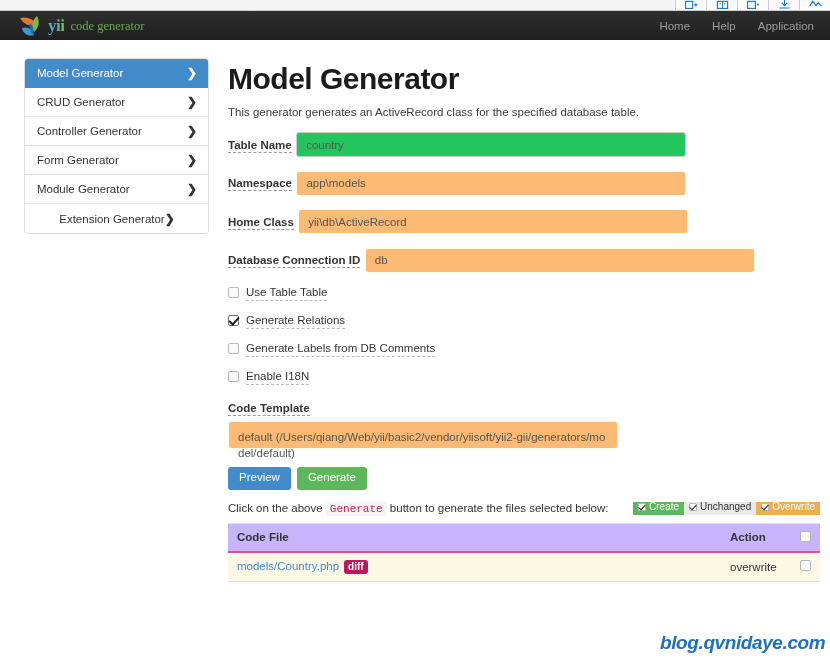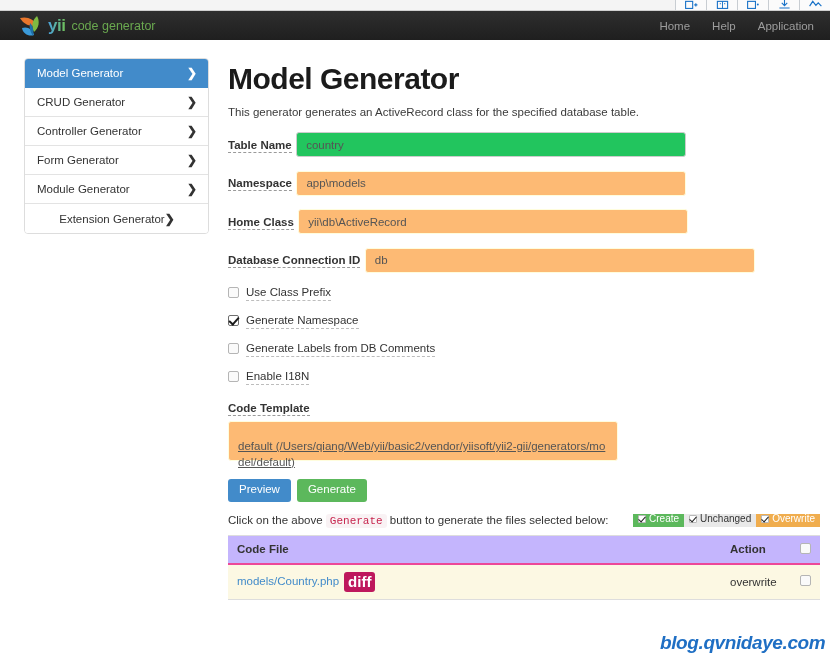--- a/index.html
+++ b/index.html
@@ -26,21 +26,21 @@
     overflow: hidden;
   }
   .browser-strip svg { display:block; }
 
   
   .navbar {
     position: absolute; top: 11px; left: 0; width: 830px; height: 29px;
     background: #272727;
     background-image: linear-gradient(#2e2e2e, #1f1f1f);
   }
-  .brand { position: absolute; left: 19px; top: 3px; display: flex; align-items: center; height: 24px; }
+  .brand { position: absolute; left: 19px; top: 3px; display: flex; align-items: center; height: 24px; font-family: Liberation Serif, serif; }
   .brand .logo { width: 25px; height: 23px; margin-right: 4px; }
   .brand .wordmark {
     font-size: 17px; font-weight: bold; letter-spacing: -0.5px;
     background: linear-gradient(90deg,#4aa3df,#6fc05a);
     -webkit-background-clip: text; background-clip: text;
     -webkit-text-fill-color: transparent; color: #5fb85c;
   }
   .brand .tagline { font-size: 12.5px; color: #6aa84f; margin-left: 6px; }
   .navlinks { position: absolute; right: 16px; top: 0; height: 29px; display: flex; align-items: center; gap: 22px; }
   .navlinks a { color: #9d9d9d; font-size: 11.5px; text-decoration: none; }
@@ -69,21 +69,21 @@
   .ctl-label {
     display: inline-block; font-size: 11.5px; font-weight: bold; color: #333;
     border-bottom: 1px dashed #9a9a9a; padding-bottom: 1px; margin-bottom: 5px;
   }
   .inp {
     width: 390px; height: 25px; line-height: 23px;
     font-size: 11.5px; color: #555; padding: 0 9px;
     border: 1px solid #cccccc; border-radius: 3px; background: #22c55e;
   }
   .inp.autofill { background: #fdba74; border-color: #fffddd; }
-  .inp.tall { height: 40px; line-height: 16px; padding-top: 16px; white-space: normal; word-break: break-all; text-decoration: underline; }
+  .inp.tall { height: 28px; line-height: 16px; padding-top: 7px; white-space: normal; word-break: break-all; }
 
   .cb-row { display: flex; align-items: flex-start; margin-bottom: 13px; }
   .cb {
     width: 11px; height: 11px; border: 1px solid #b5b5b5; border-radius: 2px;
     background: #fafafa; margin-right: 7px; margin-top: 1px; flex: none; position: relative;
   }
   .cb.checked { border-color: #6f6f6f; background: #fff; }
   .cb.checked::after {
     content: ""; position: absolute; left: 2px; top: -1px;
     width: 4px; height: 8px; border: solid #1b1b1b; border-width: 0 2px 2px 0;
@@ -134,21 +134,21 @@
     border-top: 1px solid #dddddd; border-bottom: 2px solid #ec4899; background: #c4b5fd;
   }
   table.files td {
     padding: 7px 9px; border-bottom: 1px solid #ddd; color: #333; background: #fcf8e3;
   }
   table.files tr.row-overwrite td { background: #fcf8e3; }
   .col-action { width: 70px; }
   .col-check { width: 28px; text-align: center; }
   .file-link { color: #428bca; text-decoration: none; }
   .diff-badge {
-    display: inline-block; background: #be185d; color: #fff; font-size: 15px;
+    display: inline-block; background: #be185d; color: #fff; font-size: 10px;
     font-weight: bold; padding: 1px 4px 2px; border-radius: 3px; margin-left: 5px;
     vertical-align: middle;
   }
   .tbl-cb {
     display: inline-block; width: 11px; height: 11px; border: 1px solid #b5b5b5;
     border-radius: 2px; background: #fafafa;
   }
 
   .watermark {
     position: absolute; left: 660px; top: 632px;
@@ -260,25 +260,25 @@
       <input class="inp autofill" type="text" value="yii\db\ActiveRecord" style="">
     </div>
 
     <div class="form-group">
       <label class="ctl-label">Database Connection ID</label>
       <input class="inp autofill" type="text" value="db" style="">
     </div>
 
     <div class="cb-row">
       <span class="cb"></span>
-      <span class="cb-label">Use Class Prefix</span>
+      <span class="cb-label">Use Table Table</span>
     </div>
     <div class="cb-row">
       <span class="cb checked"></span>
-      <span class="cb-label">Generate Namespace</span>
+      <span class="cb-label">Generate Relations</span>
     </div>
     <div class="cb-row">
       <span class="cb"></span>
       <span class="cb-label">Generate Labels from DB Comments</span>
     </div>
     <div class="cb-row">
       <span class="cb"></span>
       <span class="cb-label">Enable I18N</span>
     </div>
 

